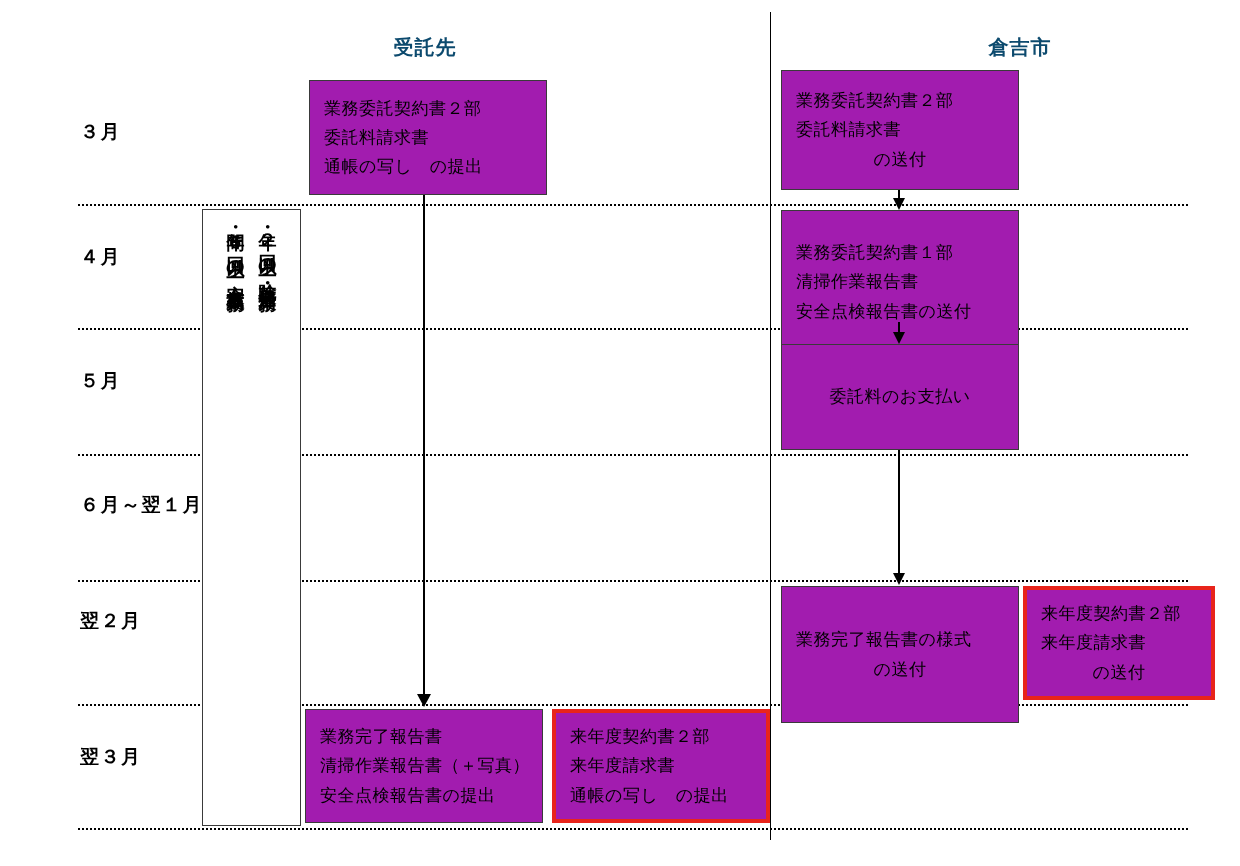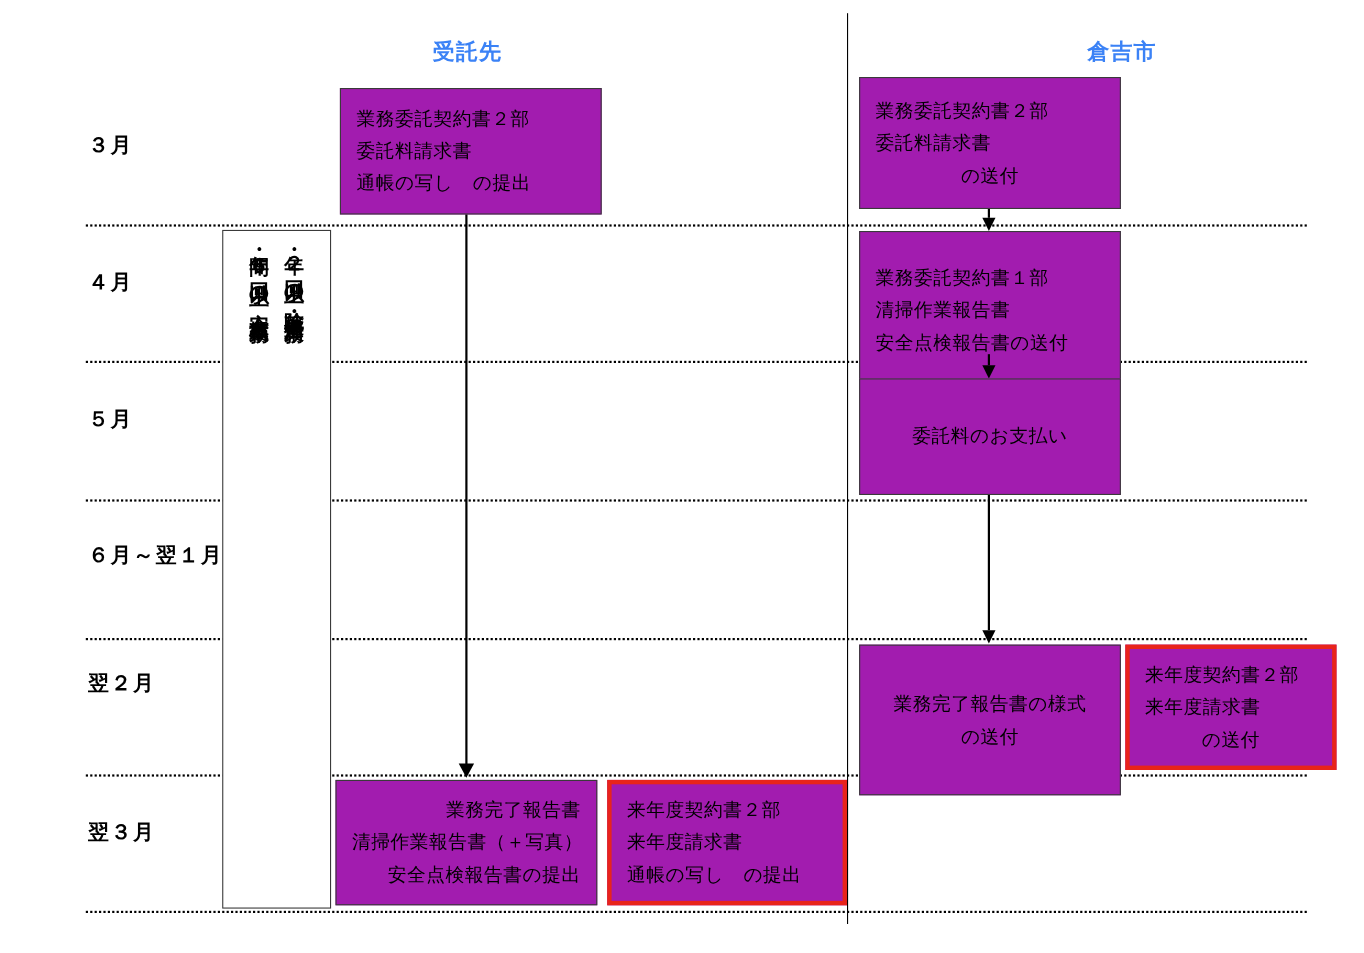--- a/index.html
+++ b/index.html
@@ -16,21 +16,21 @@
     height: 866px;
     background: #ffffff;
     overflow: hidden;
   }
 
   
   .col-header {
     position: absolute;
     font-size: 20px;
     font-weight: bold;
-    color: #3b82f6;
+    color: #0c4a6e;
     letter-spacing: 1px;
     white-space: nowrap;
     transform: translateX(-50%);
   }
 
   
   .month-label {
     position: absolute;
     font-size: 19px;
     font-weight: bold;
@@ -80,21 +80,21 @@
     text-align: center;
   }
   .box .line {
     line-height: 1.72;
     white-space: nowrap;
   }
   .box .line.right {
     text-align: center;
   }
   .box .line.ctr {
-    text-align: center;
+    text-align: left;
   }
 
   
   .vbox {
     position: absolute;
     box-sizing: border-box;
     background: #ffffff;
     border: 1.5px solid #3a3a3a;
     display: flex;
     flex-direction: row-reverse;
@@ -219,21 +219,21 @@
     <div class="line ctr">業務完了報告書の様式</div>
     <div class="line right">の送付</div>
   </div>
 
   <div class="box red" style="left:1023px; top:586px; width:192px; height:114px;">
     <div class="line">来年度契約書２部</div>
     <div class="line">来年度請求書</div>
     <div class="line right">の送付</div>
   </div>
 
-  <div class="box" style="left:305px; top:709px; width:238px; height:114px;text-align:right;">
+  <div class="box" style="left:305px; top:709px; width:238px; height:114px;">
     <div class="line">業務完了報告書</div>
     <div class="line">清掃作業報告書（＋写真）</div>
     <div class="line">安全点検報告書の提出</div>
   </div>
 
   <div class="box red" style="left:552px; top:709px; width:218px; height:114px;">
     <div class="line">来年度契約書２部</div>
     <div class="line">来年度請求書</div>
     <div class="line">通帳の写し　の提出</div>
   </div>

